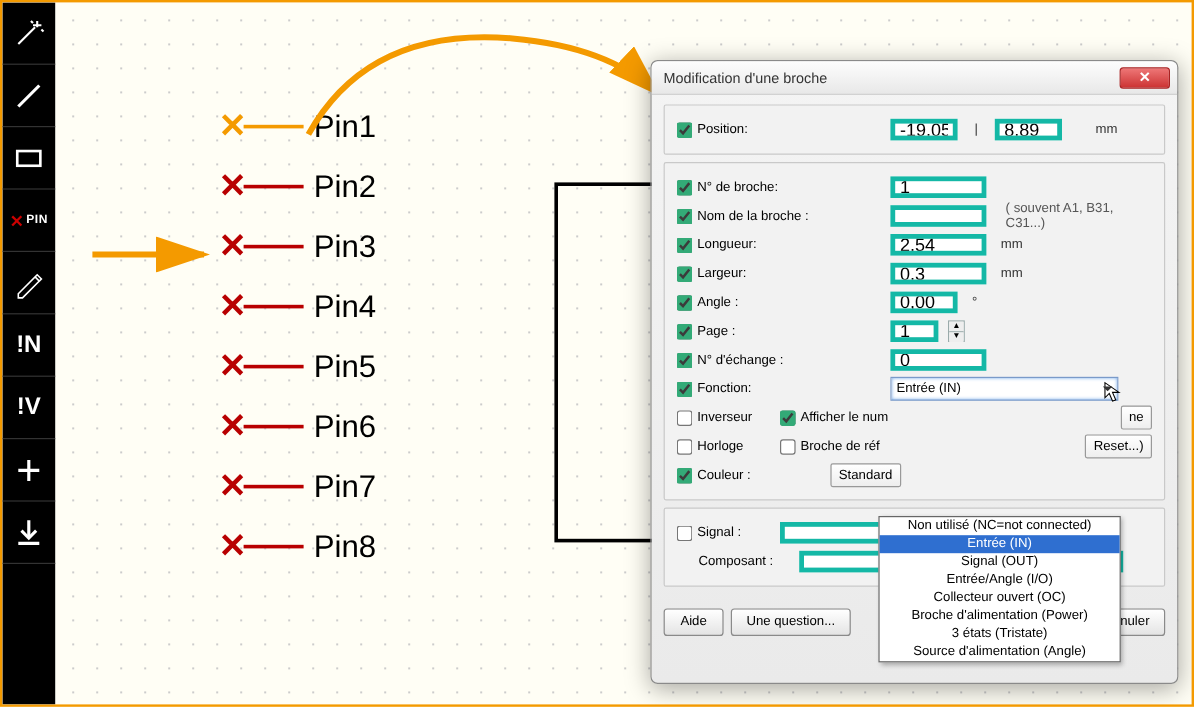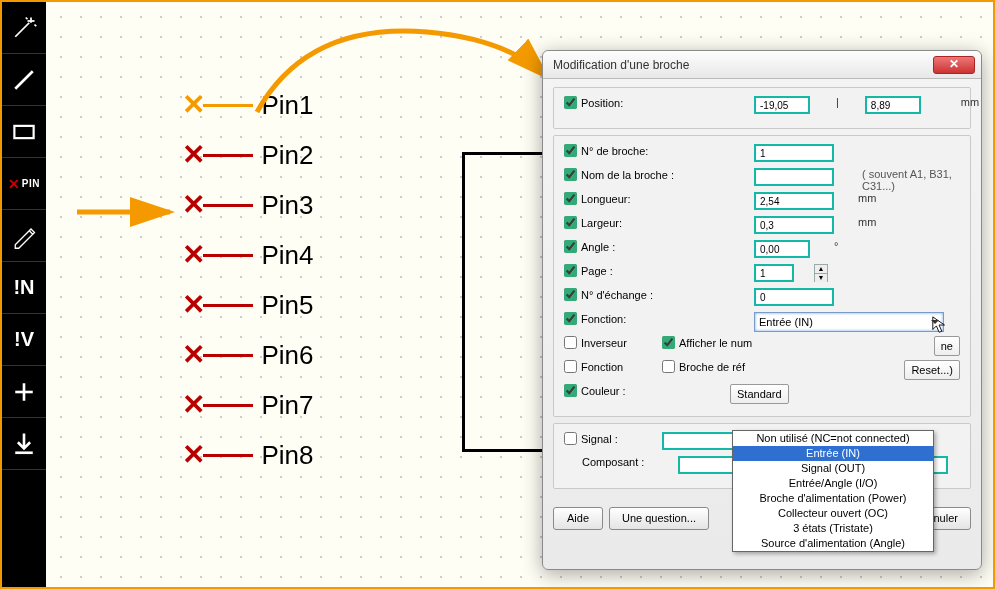--- a/index.html
+++ b/index.html
@@ -40,24 +40,24 @@
 
   
   .dialog { position:absolute; left:540px; top:48px; width:440px; height:520px;
     background: linear-gradient(#f4f4f4,#eaeaea); border:1px solid #8a8a8a; border-radius:6px; box-shadow:0 4px 20px rgba(0,0,0,0.35); }
   .titlebar { height:28px; background: linear-gradient(#fdfdfd,#e8e8e8); border-bottom:1px solid #bbb; border-radius:6px 6px 0 0; display:flex; align-items:center; padding:0 6px 0 10px;justify-content:flex-end; }
   .titlebar .title { font-size:12px; color:#333; flex:1; }
   .closebtn { width:42px; height:18px; background:linear-gradient(#e77,#c33); border:1px solid #a22; border-radius:3px; color:#fff; text-align:center; font-weight:bold; line-height:14px; font-size:12px; cursor:pointer; }
 
   .dlg-body { padding:8px 10px; }
   .group { border:1px solid #c9c9c9; background:#f2f2f2; border-radius:2px; padding:8px 10px; margin-bottom:6px; position:relative; }
-  .row { display:flex; align-items:flex-start; height:24px; gap:20px; }
+  .row { display:flex; align-items:center; height:24px; gap:8px; }
   .row label { display:flex; align-items:center; gap:4px; min-width:120px; }
   input[type=checkbox] { width:13px; height:13px; accent-color:#3a7; }
-  .txt { height:18px; border:2px solid #14b8a6; padding:0 4px; font-size:10px; background:#fff; }
+  .txt { height:18px; border:4px solid #14b8a6; padding:0 4px; font-size:15px; background:#fff; }
   .txt.small { width:56px; }
   .txt.med { width:80px; }
   .unit { margin-left:4px; color:#333; }
   .hint { color:#555; margin-left:8px; }
   .stepper { display:inline-flex; flex-direction:column; border:1px solid #9aa; height:18px; width:14px; }
   .stepper div { height:8.5px; font-size:7px; text-align:center; line-height:8px; background:#eee; cursor:pointer; }
   .stepper div:first-child { border-bottom:1px solid #9aa; }
 
   .combo { position:relative; height:20px; border:1px solid #7a9ac9; background:#fff; display:flex; align-items:center; padding:0 18px 0 4px; width:190px; box-shadow:0 0 3px #6aa3e8 inset; }
   .combo::after { content:""; position:absolute; right:4px; top:7px; border:4px solid transparent; border-top-color:#333; }
@@ -304,44 +304,44 @@
         <label style="min-width:auto">
             <input type="checkbox" checked="" style="">
             <span>Afficher le num</span>
           </label>
         <div class="spacer"></div>
         <div class="mini"><span>ne</span></div>
       </div>
       <div class="row">
         <label style="min-width:78px">
             <input type="checkbox" style="">
-            <span>Fonction</span>
+            <span>Horloge</span>
           </label>
         <label style="min-width:auto">
             <input type="checkbox" style="">
             <span>Broche de réf</span>
           </label>
         <div class="spacer"></div>
         <div class="mini"><span>Reset...)</span></div>
       </div>
       <div class="row">
         <label>
             <input type="checkbox" checked="" style="">
             <span>Couleur :</span>
           </label>
-        <div class="mini" style="margin-left:26px"><span>Standard</span></div>
+        <div class="mini" style=""><span>Standard</span></div>
       </div>
 
       <div class="dropdown">
           <div class="opt">Non utilisé (NC=not connected)</div>
           <div class="opt sel">Entrée (IN)</div>
           <div class="opt">Signal (OUT)</div>
           <div class="opt">Entrée/Angle (I/O)</div>
+          <div class="opt">Collecteur ouvert (OC)</div>
           <div class="opt">Broche d'alimentation (Power)</div>
-          <div class="opt">Collecteur ouvert (OC)</div>
           <div class="opt">3 états (Tristate)</div>
           <div class="opt">Source d'alimentation (Angle)</div>
         </div>
     </div>
 
     <div class="group">
       <div class="row">
         <label style="min-width:78px">
             <input type="checkbox" style="">
             <span>Signal :</span>

